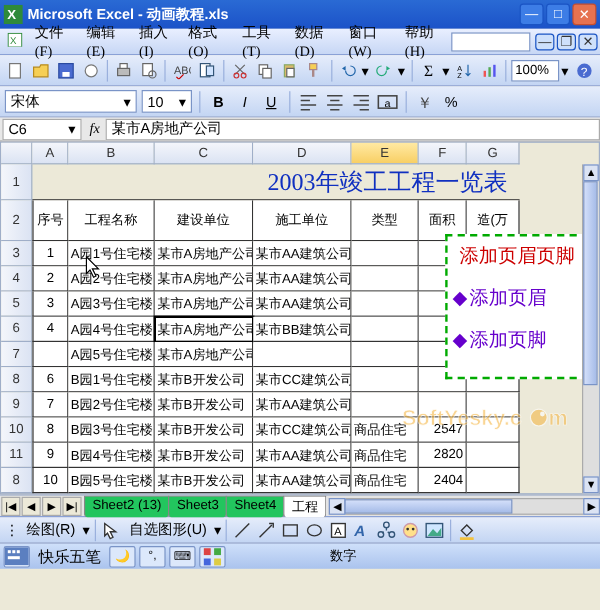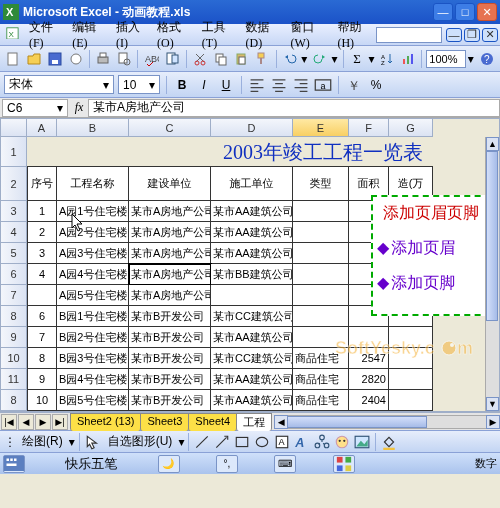--- a/index.html
+++ b/index.html
@@ -59,33 +59,33 @@
   .popup-title { color: #c00; text-align: center; margin-bottom: 10px; }
   .popup-item { color: #60c; margin: 14px 0; }
   .popup-item::before { content: "◆"; margin-right: 2px; }
   .wm { position: absolute; bottom: 44px; right: 24px; pointer-events: none; opacity: 0.55; }
 
   
   .tabbar { height: 18px; background: #e4e4e4; display: flex; align-items: center; border-top: 1px solid #9faec8; }
   .tab-nav { display: flex; }
   .tab-nav-btn { width: 16px; height: 16px; border: 1px solid #aaa; margin-left: 1px; background: #ece9d8; display: flex; align-items: center; justify-content: center; font-size: 9px; }
   .tabs { display: flex; margin-left: 2px; }
-  .tab { padding: 1px 6px; border: 1px solid #888; border-bottom: none; background: #fde047; font-size: 11px; border-radius: 0 0 3px 3px; margin-right: -1px; }
+  .tab { padding: 1px 6px; border: 1px solid #888; border-bottom: none; background: #22c55e; font-size: 11px; border-radius: 0 0 3px 3px; margin-right: -1px; }
   .tab.active { background: #fff; font-weight: normal; }
   .hscroll { flex: 1; height: 14px; background: #dedede; border: 1px solid #aaa; margin-left: 3px; position: relative; }
   .hscroll-thumb { position: absolute; left: 12px; top: 0; height: 12px; width: 140px; background: linear-gradient(#d3dffa,#a6bce8); border: 1px solid #7a94c7; }
   .hscroll-arr { width: 14px; height: 14px; background: #dbe3f3; border: 1px solid #7a94c7; position: absolute; top: -1px; display: flex; align-items: center; justify-content: center; font-size: 9px; }
 
   
   .drawbar { height: 22px; background: linear-gradient(#e6edfb,#c3d5f3); display: flex; align-items: center; padding: 0 4px; gap: 2px; border-top: 1px solid #8aa1d6; }
   .draw-label { padding: 0 4px; }
   .sb-btn { width: 18px; height: 18px; border: 1px solid transparent; display: flex; align-items: center; justify-content: center; }
 
   
-  .imebar { height: 22px; background: linear-gradient(#cfe0fa,#aac3ed); display: flex; align-items: center; padding: 0 3px; gap: 3px; border-top: 1px solid #8aa1d6; justify-content: space-between; }
+  .imebar { height: 22px; background: linear-gradient(#cfe0fa,#aac3ed); display: flex; align-items: center; padding: 0 3px; gap: 3px; border-top: 1px solid #8aa1d6; }
   .ime-btn { width: 22px; height: 18px; background: #dce8fb; border: 1px solid #7a94c7; border-radius: 2px; display: flex; align-items: center; justify-content: center; font-size: 10px; }
   .ime-name { padding: 0 4px; font-size: 13px; }
   .status-text { font-size: 11px; margin-left: 84px; }
 
   .cursor-arrow { position: absolute; left: 70px; top: 94px; pointer-events: none; }
 
   
   .vscroll { position: absolute; right: 0; top: 18px; width: 14px; bottom: 0; background: #dedede; border-left: 1px solid #aaa; }
   .vscroll-arr { height: 14px; background: #dbe3f3; border: 1px solid #7a94c7; font-size: 9px; display: flex; align-items: center; justify-content: center; }
   .vscroll-thumb { position: absolute; top: 14px; left: 0; width: 12px; height: 170px; background: linear-gradient(90deg,#d3dffa,#a6bce8); border: 1px solid #7a94c7; }

